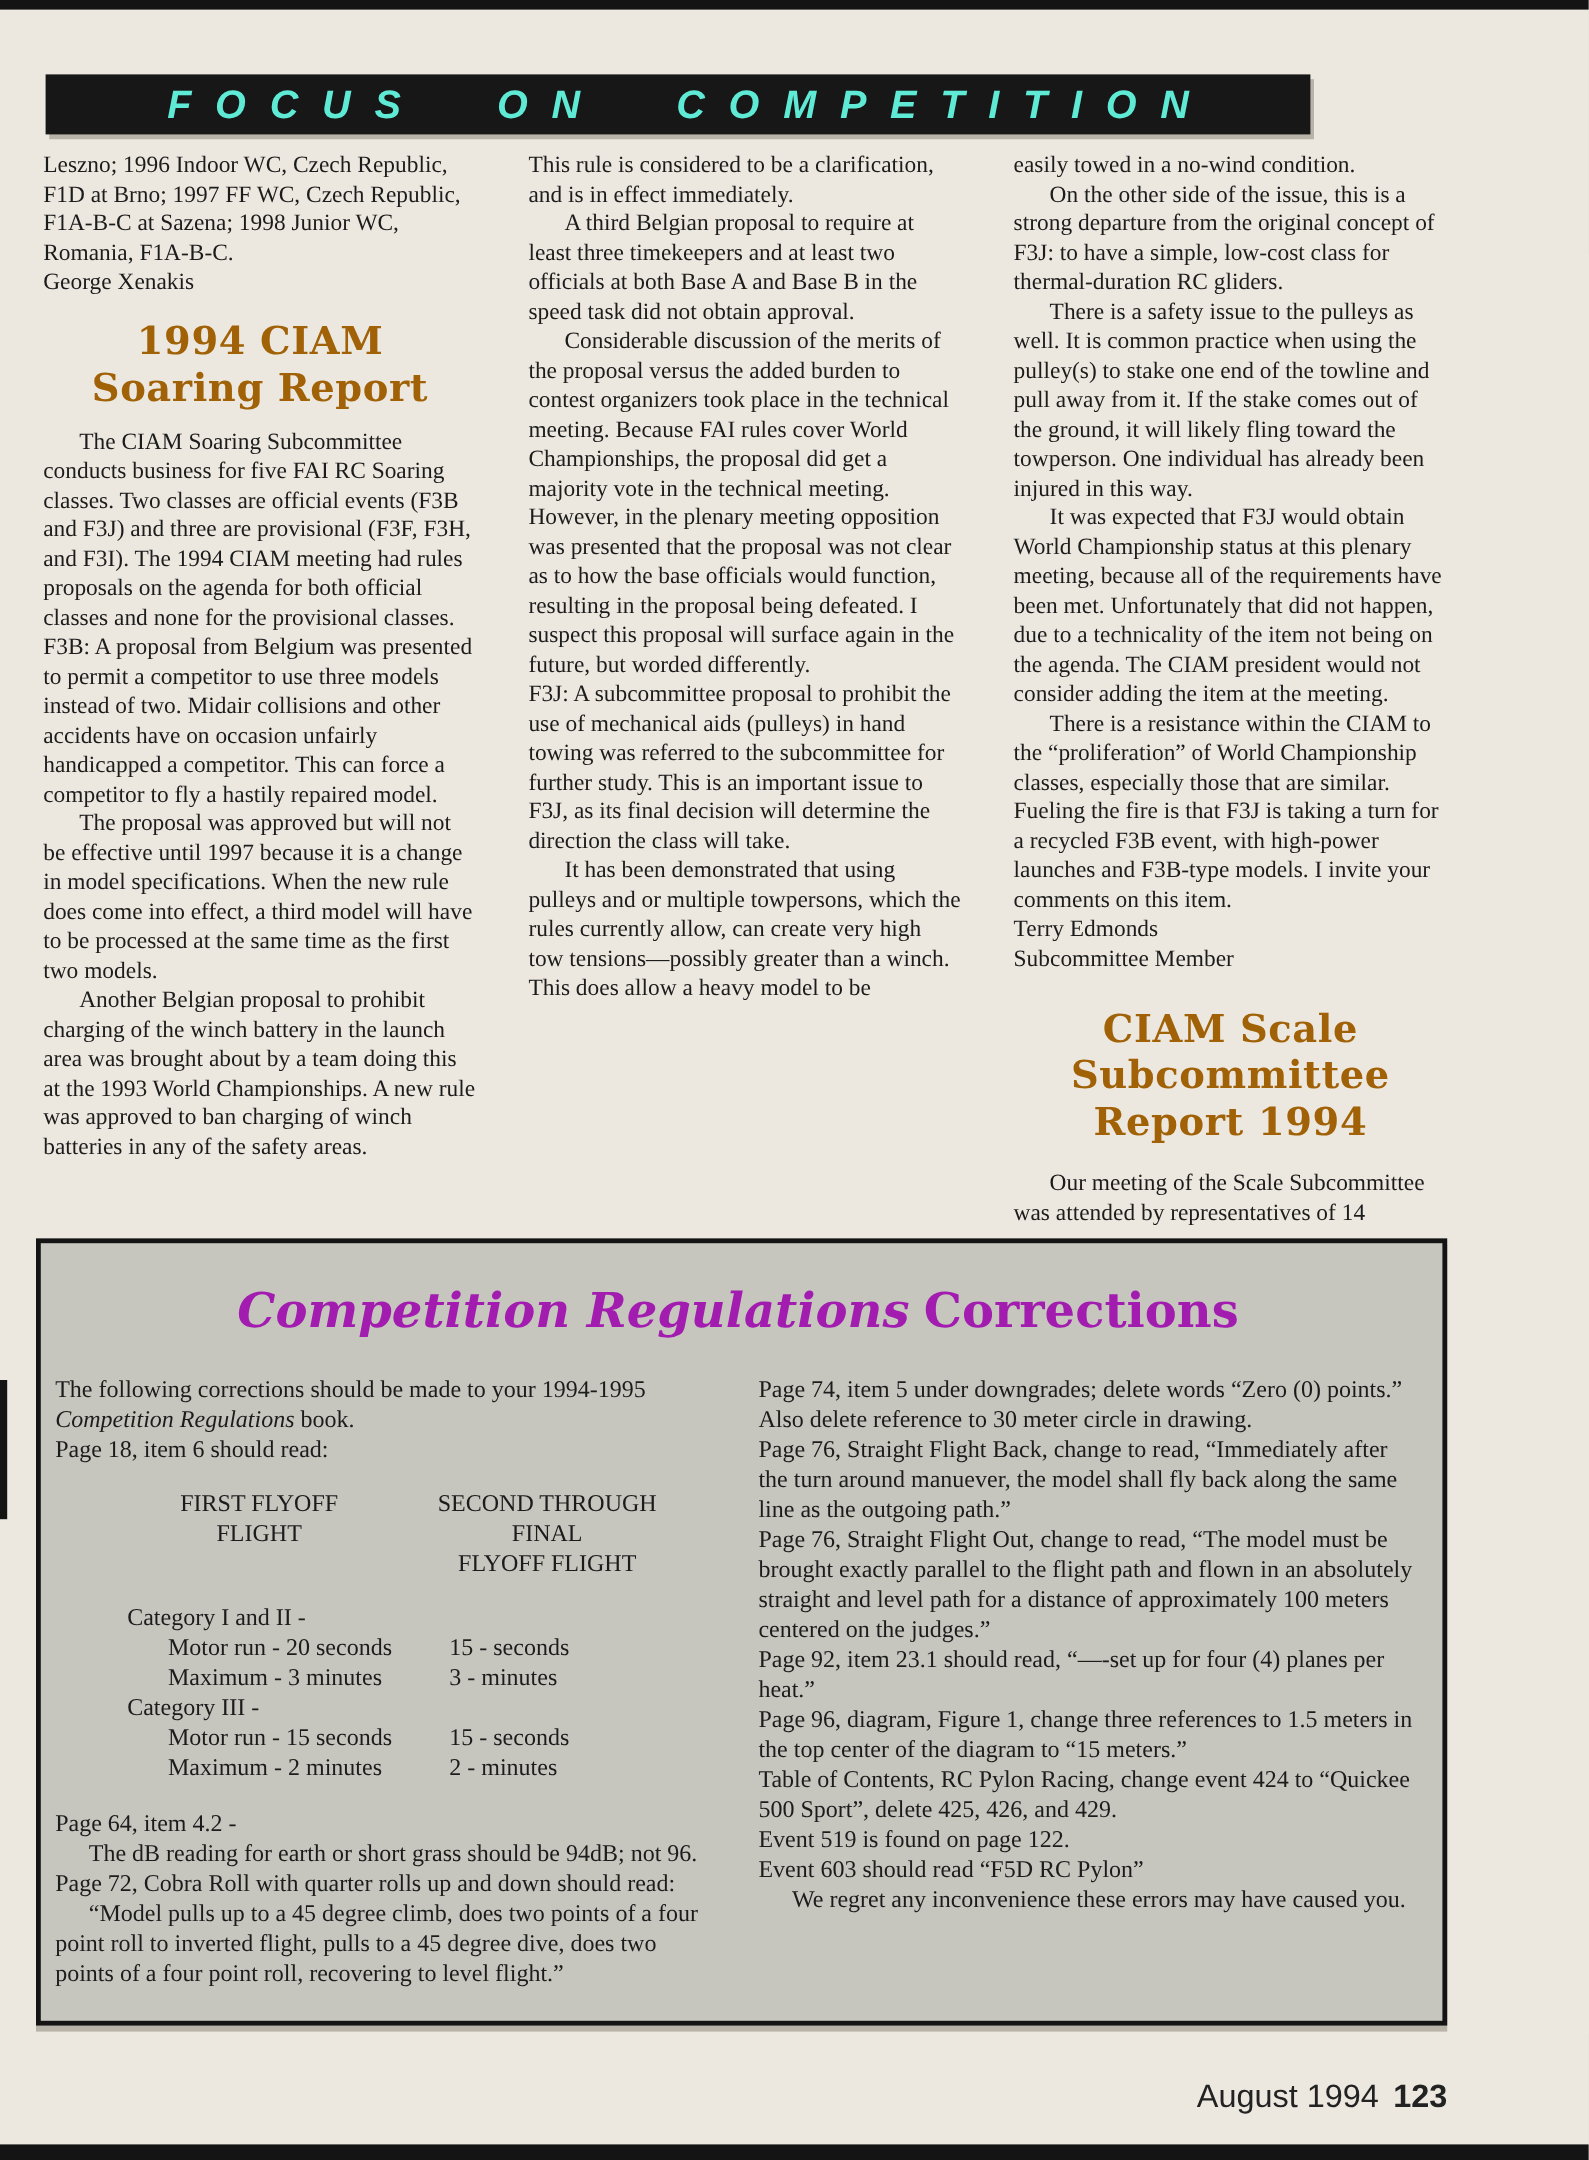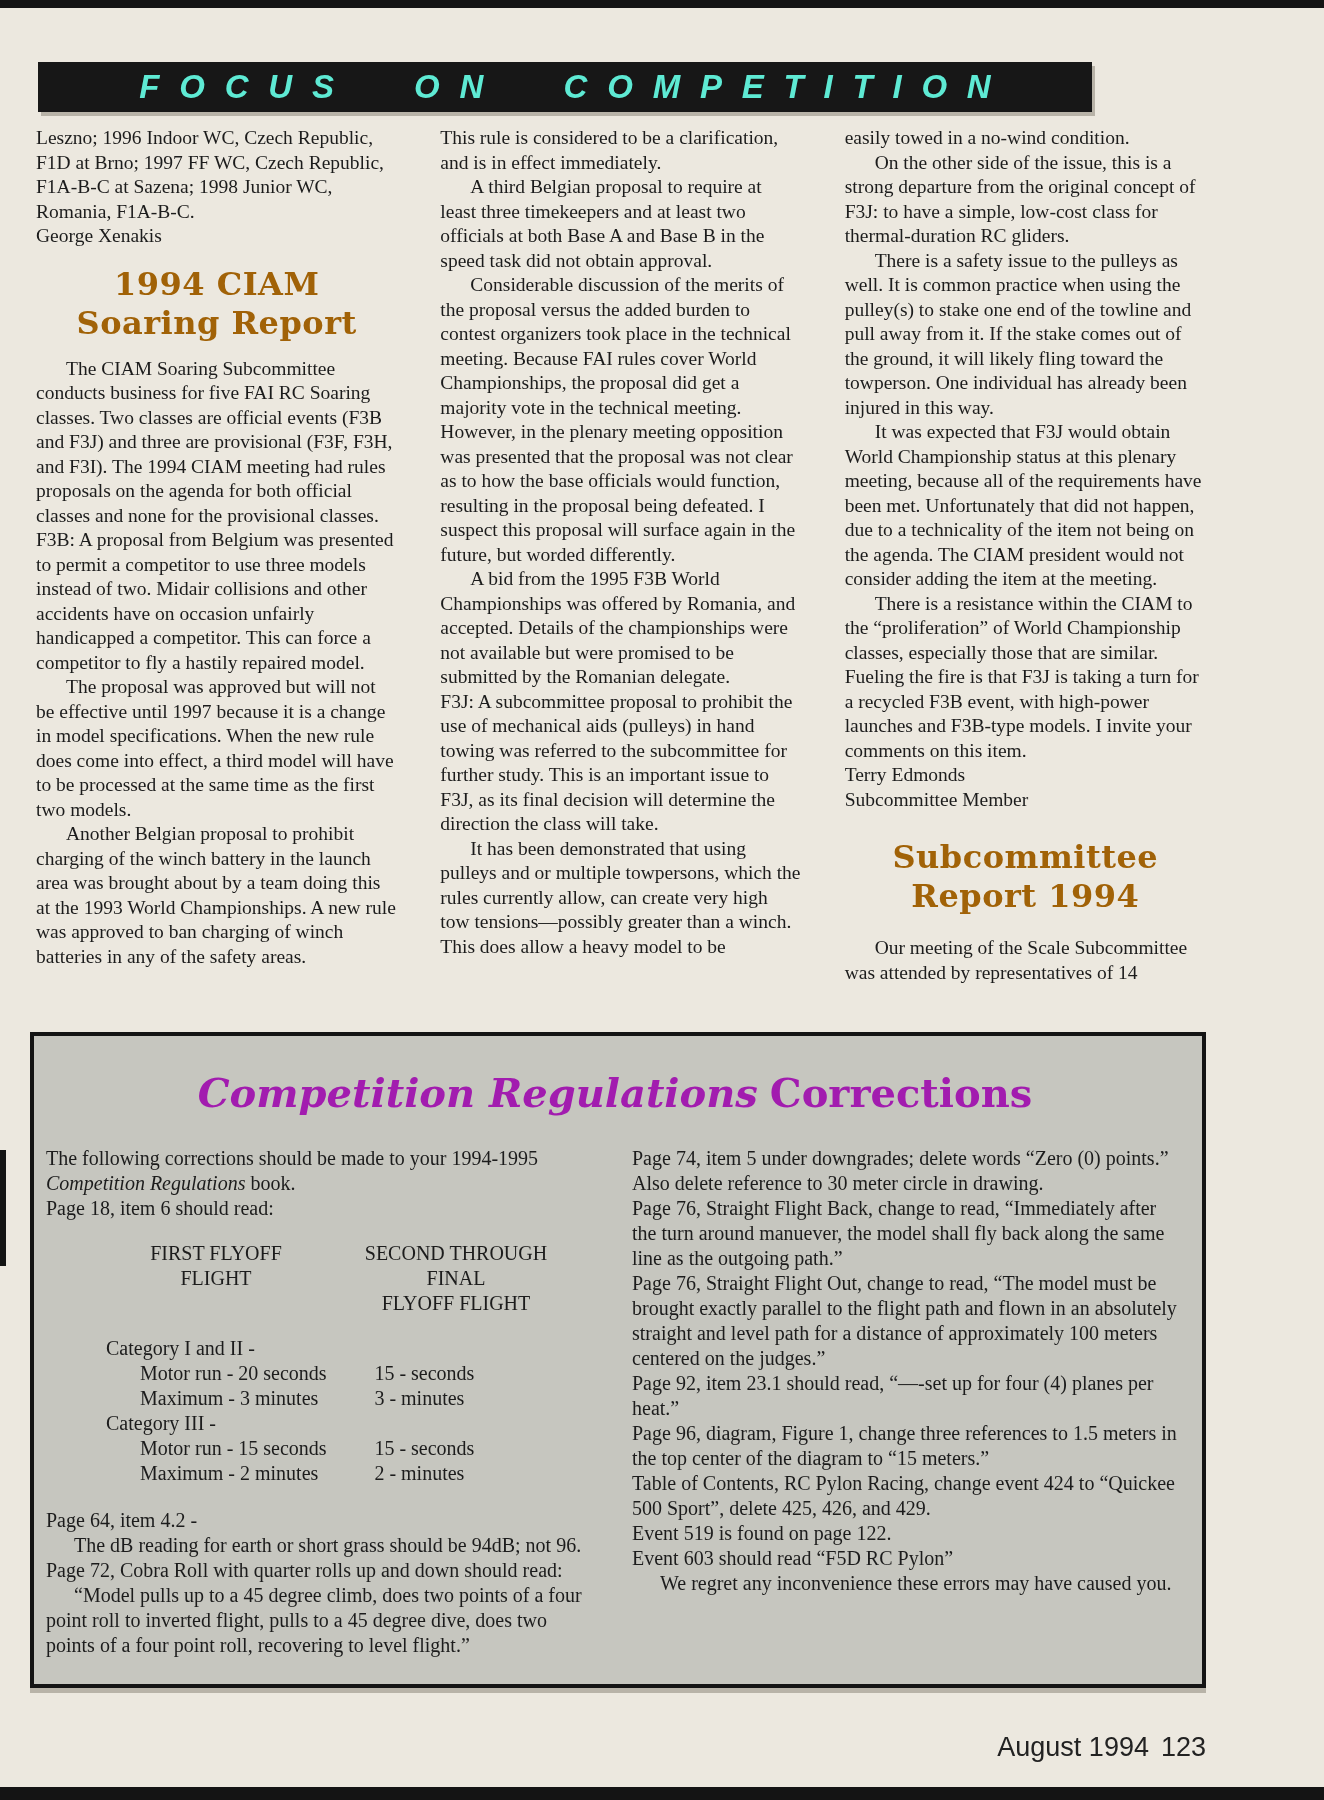--- a/index.html
+++ b/index.html
@@ -69,21 +69,21 @@
   .fh{width:50%;text-align:center;}
   .f-row{display:flex;}
   .f-l{width:58%;box-sizing:border-box;padding-left:10px;}
   .f-l.sub{padding-left:44px;}
   .f-r{width:42%;}
 
   .footer{
     position:absolute;top:1732px;right:118px;
     font-family:"Liberation Sans",sans-serif;font-size:27px;color:#222;
   }
-  .footer .page-num{font-weight:normal;margin-left:12px;}
+  .footer .page-num{font-weight:bold;margin-left:12px;}
 </style>
 </head>
 <body>
 
 <div class="page">
   <div class="top-strip"></div>
 
   <div class="banner">
     <span>FOCUS ON COMPETITION</span>
   </div>
@@ -100,34 +100,34 @@
       <p class="indent">The CIAM Soaring Subcommittee conducts business for five FAI RC Soaring classes. Two classes are official events (F3B and F3J) and three are provisional (F3F, F3H, and F3I). The 1994 CIAM meeting had rules proposals on the agenda for both official classes and none for the provisional classes.</p>
       <p class="gap-top">F3B: A proposal from Belgium was presented to permit a competitor to use three models instead of two. Midair collisions and other accidents have on occasion unfairly handicapped a competitor. This can force a competitor to fly a hastily repaired model.</p>
       <p class="indent">The proposal was approved but will not be effective until 1997 because it is a change in model specifications. When the new rule does come into effect, a third model will have to be processed at the same time as the first two models.</p>
       <p class="indent">Another Belgian proposal to prohibit charging of the winch battery in the launch area was brought about by a team doing this at the 1993 World Championships. A new rule was approved to ban charging of winch batteries in any of the safety areas.</p>
     </div>
 
     <div class="col">
       <p>This rule is considered to be a clarification, and is in effect immediately.</p>
       <p class="indent">A third Belgian proposal to require at least three timekeepers and at least two officials at both Base A and Base B in the speed task did not obtain approval.</p>
       <p class="indent">Considerable discussion of the merits of the proposal versus the added burden to contest organizers took place in the technical meeting. Because FAI rules cover World Championships, the proposal did get a majority vote in the technical meeting. However, in the plenary meeting opposition was presented that the proposal was not clear as to how the base officials would function, resulting in the proposal being defeated. I suspect this proposal will surface again in the future, but worded differently.</p>
-      <p class="indent">A bid from the 1995 F3B World Championships was offered by Romania, and accepted. Details of the championships were not available but were promised to be submitted by the Romanian delegate.</p>
       <p class="gap-top">F3J: A subcommittee proposal to prohibit the use of mechanical aids (pulleys) in hand towing was referred to the subcommittee for further study. This is an important issue to F3J, as its final decision will determine the direction the class will take.</p>
       <p class="indent">It has been demonstrated that using pulleys and or multiple towpersons, which the rules currently allow, can create very high tow tensions—possibly greater than a winch. This does allow a heavy model to be</p>
     </div>
 
     <div class="col">
       <p>easily towed in a no-wind condition.</p>
       <p class="indent">On the other side of the issue, this is a strong departure from the original concept of F3J: to have a simple, low-cost class for thermal-duration RC gliders.</p>
       <p class="indent">There is a safety issue to the pulleys as well. It is common practice when using the pulley(s) to stake one end of the towline and pull away from it. If the stake comes out of the ground, it will likely fling toward the towperson. One individual has already been injured in this way.</p>
       <p class="indent">It was expected that F3J would obtain World Championship status at this plenary meeting, because all of the requirements have been met. Unfortunately that did not happen, due to a technicality of the item not being on the agenda. The CIAM president would not consider adding the item at the meeting.</p>
       <p class="indent">There is a resistance within the CIAM to the “proliferation” of World Championship classes, especially those that are similar. Fueling the fire is that F3J is taking a turn for a recycled F3B event, with high-power launches and F3B-type models. I invite your comments on this item.</p>
       <p>Terry Edmonds</p>
       <p>Subcommittee Member</p>
       <div class="article-heading heading-scale">
+        <div>CIAM Scale</div>
         <div>Subcommittee</div>
         <div>Report 1994</div>
       </div>
       <p class="indent">Our meeting of the Scale Subcommittee was attended by representatives of 14</p>
     </div>
 
   </div>
 
   <div class="corrections-box">
     <div class="box-title">

